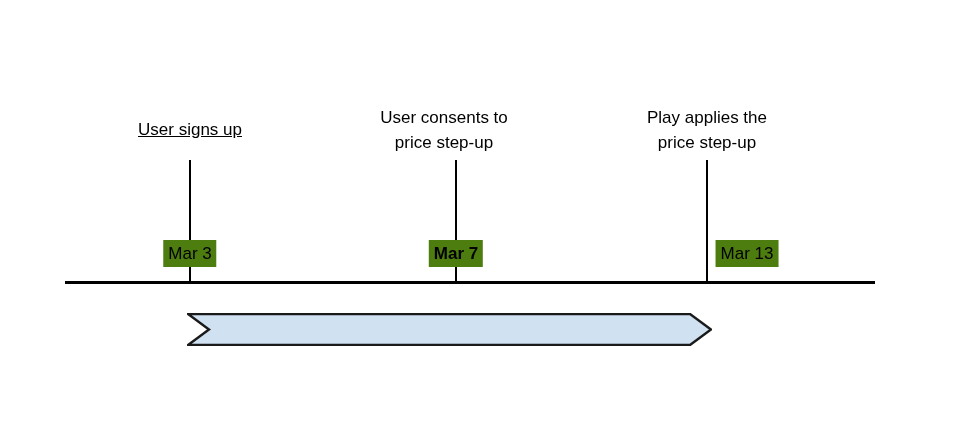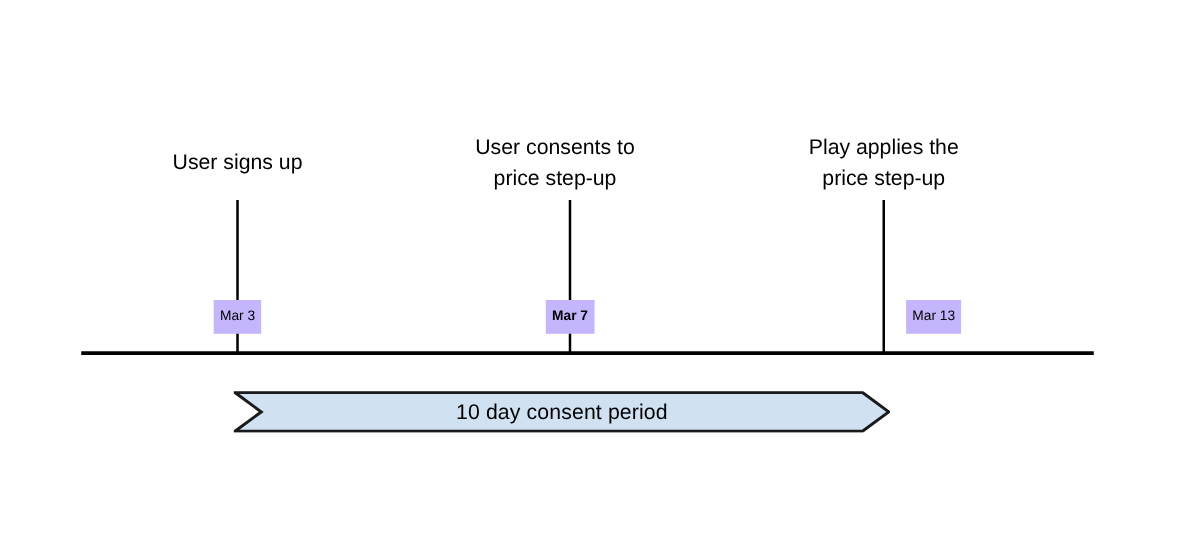--- a/index.html
+++ b/index.html
@@ -44,23 +44,23 @@
     color: #000000;
     white-space: pre-line;
     transform: translateX(-50%);
   }
 
   
   .date-chip {
     position: absolute;
     top: 240px;
     transform: translateX(-50%);
-    background: #c4b5fd;
+    background: #4d7c0f;
     color: #000000;
-    font-size: 11px;
+    font-size: 17px;
     line-height: 27px;
     height: 27px;
     padding: 0 5px;
     white-space: nowrap;
   }
 
   
   .banner {
     position: absolute;
     left: 187px;
@@ -95,32 +95,31 @@
   }
 </style>
 </head>
 <body>
 
 <div id="canvas">
 
   <div class="axis"></div>
 
   <div class="tick" style="left:189px;"></div>
-  <div class="event-label" style="left:190px; top:117px;">User signs up</div>
+  <div class="event-label" style="left:190px; top:117px;text-decoration:underline;">User signs up</div>
   <div class="date-chip" style="left:190px;">Mar 3</div>
 
   <div class="tick" style="left:455px;"></div>
   <div class="event-label" style="left:444px; top:105px;">User consents to
 price step-up</div>
   <div class="date-chip" style="left:456px;font-weight:bold;">Mar 7</div>
 
   <div class="tick" style="left:706px;"></div>
   <div class="event-label" style="left:707px; top:105px;">Play applies the
 price step-up</div>
   <div class="date-chip" style="left:747px;">Mar 13</div>
 
   <div class="banner"></div>
   <svg class="banner-outline" viewBox="0 0 525 33" preserveAspectRatio="none">
     <polygon points="1,1 503,1 524,16.5 503,32 1,32 22,16.5" fill="none" stroke="#1a1a1a" stroke-width="2.4" stroke-linejoin="miter"></polygon>
   </svg>
-  <div class="banner-text">10 day consent period</div>
 
 </div>
 
 </body></html>

